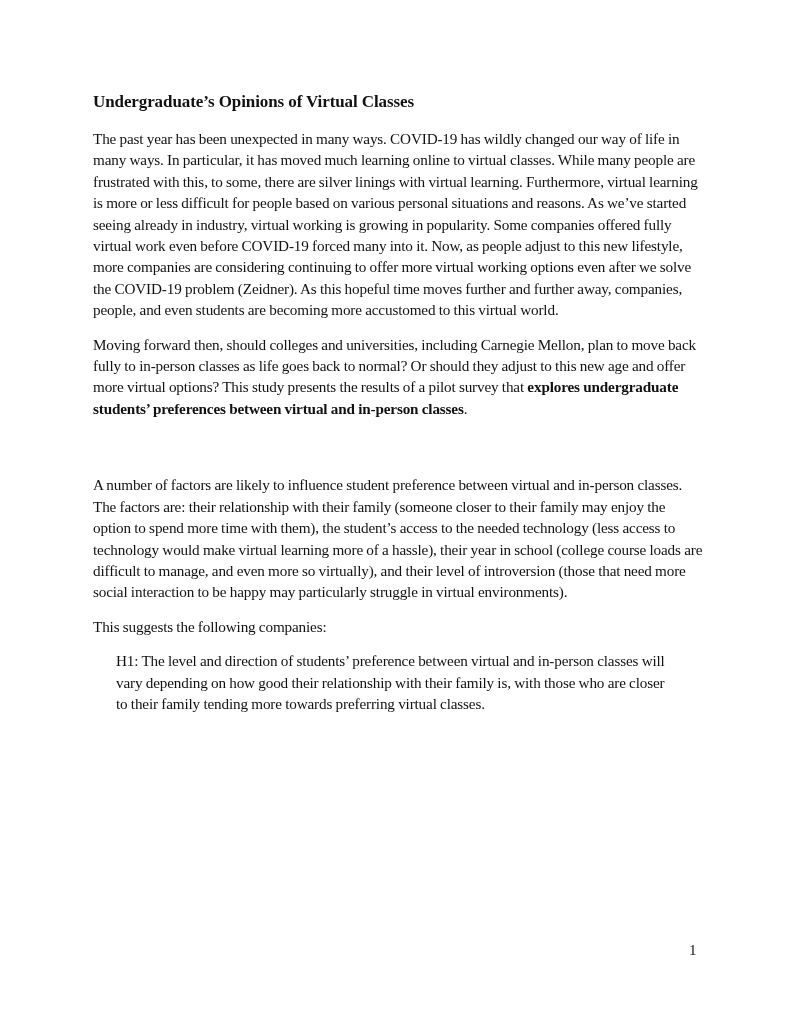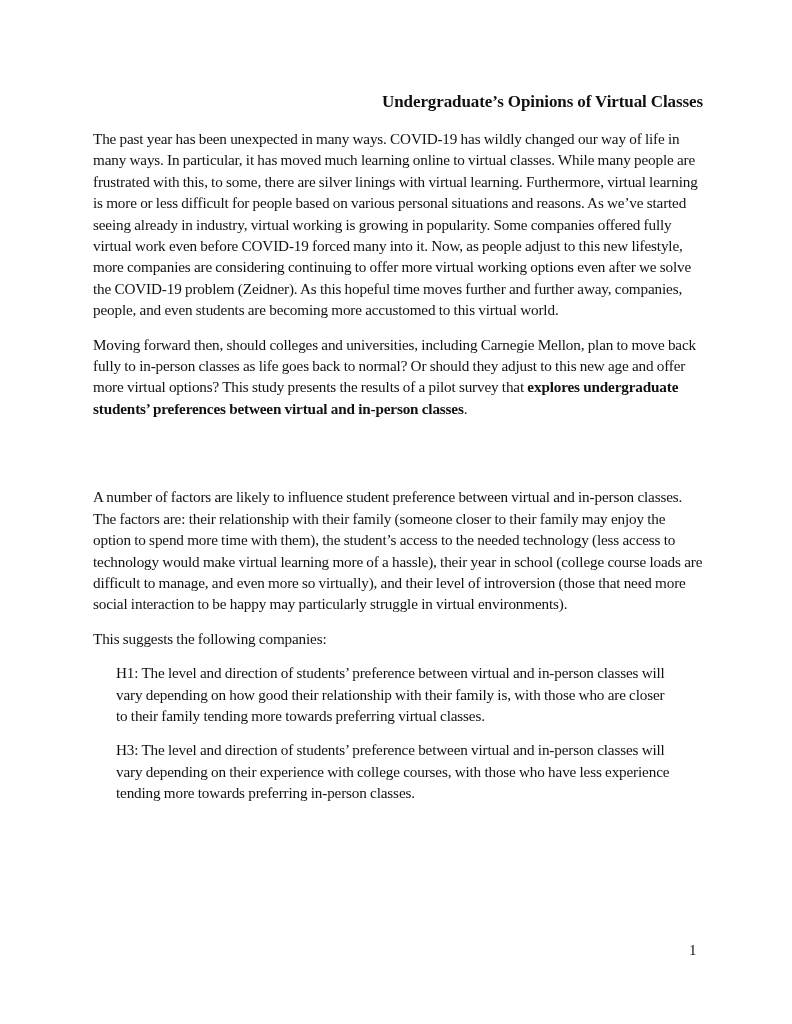--- a/index.html
+++ b/index.html
@@ -28,30 +28,29 @@
       left: 93px;
       top: 90px;
       width: 610px;
     }
     .title {
       font-weight: bold;
       font-size: 17px;
       line-height: 24px;
       margin: 0 0 14px 0;
       letter-spacing: -0.1px;
-      text-align: right;
     }
     p {
       margin: 0;
       font-size: 15.2px;
       line-height: 21.4px;
       letter-spacing: -0.15px;
       word-spacing: -0.3px;
     }
-    .para { margin-bottom: 13px; margin-top: 12px; }
+    .para { margin-bottom: 13px; }
     .para-spacer { height: 42px; }
     .hypothesis {
       margin-left: 23px;
       width: 560px;
       margin-bottom: 13px;
     }
     strong { font-weight: bold; }
     .page-number {
       position: absolute;
       left: 689px;
@@ -71,17 +70,16 @@
 
     <p class="para"><span>Moving forward then, should colleges and universities, including Carnegie Mellon, plan to move back fully to in-person classes as life goes back to normal? Or should they adjust to this new age and offer more virtual options? This study presents the results of a pilot survey that </span><strong>explores undergraduate students’ preferences between virtual and in-person classes</strong><span>.</span></p>
 
     <div class="para-spacer"></div>
 
     <p class="para">A number of factors are likely to influence student preference between virtual and in-person classes. The factors are: their relationship with their family (someone closer to their family may enjoy the option to spend more time with them), the student’s access to the needed technology (less access to technology would make virtual learning more of a hassle), their year in school (college course loads are difficult to manage, and even more so virtually), and their level of introversion (those that need more social interaction to be happy may particularly struggle in virtual environments).</p>
 
     <p class="para">This suggests the following companies:</p>
 
     <p class="hypothesis">H1: The level and direction of students’ preference between virtual and in-person classes will vary depending on how good their relationship with their family is, with those who are closer to their family tending more towards preferring virtual classes.</p>
-    <p class="hypothesis">H3: The level and direction of students’ preference between virtual and in-person classes will vary depending on their experience with college courses, with those who have less experience tending more towards preferring in-person classes.</p>
   </div>
 
   <div class="page-number">1</div>
 </div>
 
 </body></html>

